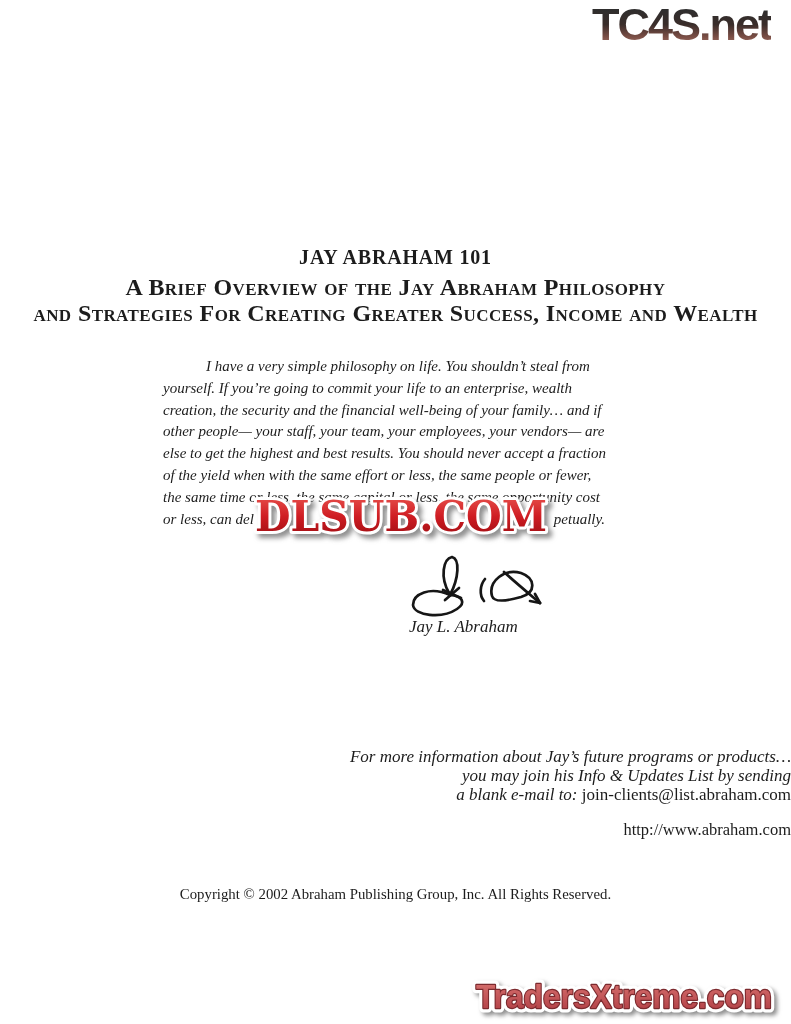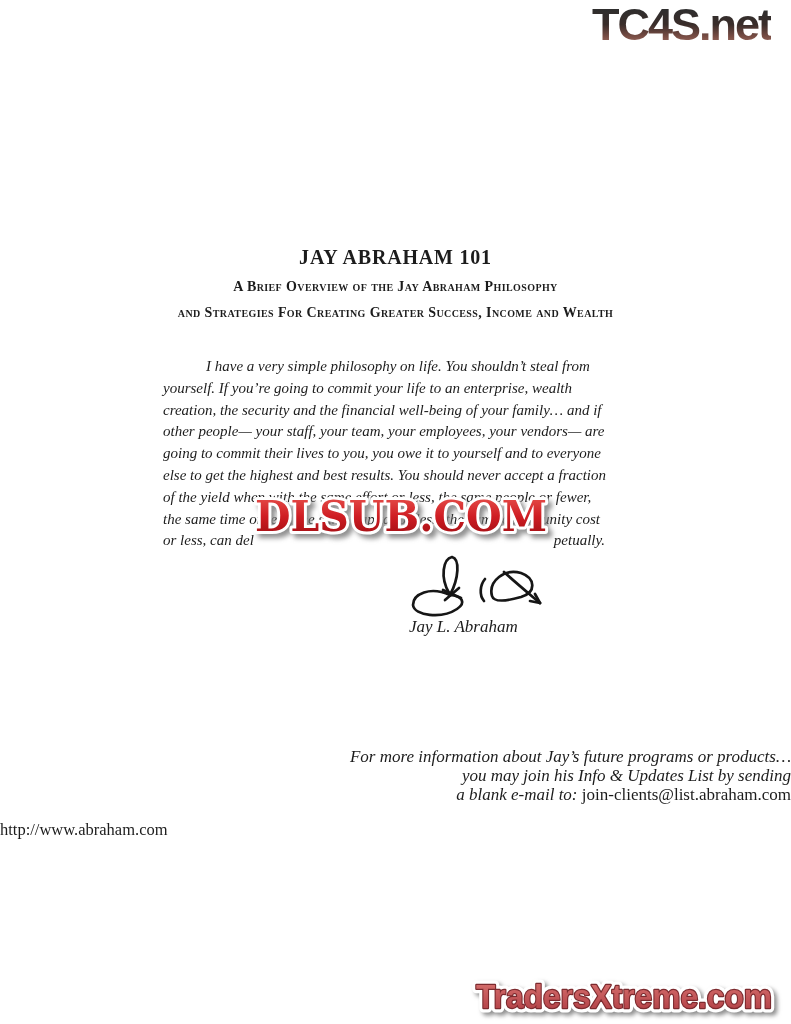--- a/index.html
+++ b/index.html
@@ -14,21 +14,21 @@
     position:absolute; top:2px; right:20px; line-height:1;
     font-family:"Liberation Sans", sans-serif; font-weight:bold;
     font-size:45px; letter-spacing:-2px;
     background:linear-gradient(180deg,#2e2e2e 14%,#3a2d2a 50%,#7c4f46 78%,#a87a6e 100%);
     -webkit-background-clip:text; background-clip:text; color:transparent;
   }
 
   
   .title-block { position:absolute; top:200px; left:0; width:100%; text-align:center;margin-top:46px; }
   .doc-title { font-size:20px; font-weight:bold; letter-spacing:0.8px; margin-bottom:5px; }
-  .doc-subtitle { font-size:14px; font-weight:bold; font-variant:small-caps; letter-spacing:0.4px; line-height:26px; }
+  .doc-subtitle { font-size:24px; font-weight:bold; font-variant:small-caps; letter-spacing:0.4px; line-height:26px; }
 
   
   .quote-block {
     position:absolute; top:356px; left:163px; z-index:1;
     font-style:italic; font-size:15px; line-height:21.8px; white-space:nowrap;
   }
   .qline-first { padding-left:43px; }
   .wm-gap { display:inline-block; width:300px; }
 
   
@@ -44,21 +44,21 @@
     font-style:italic; font-size:17px;
   }
 
   
   .info-block {
     position:absolute; top:748px; left:0; width:100%; text-align:right;
     font-size:17px; font-style:italic; line-height:18.8px;
   }
   .email-plain { font-style:normal; }
 
-  .url-line { position:absolute; top:820px; left:0; width:100%; text-align:left; font-size:16.5px; }
+  .url-line { position:absolute; top:820px; left:0; width:100%; text-align:right; font-size:16.5px; }
   .copyright-line { position:absolute; top:886px; left:0; width:100%; text-align:center; font-size:14.8px; }
 
   
   .footer-logo {
     position:absolute; top:974px; right:10px;
     filter:drop-shadow(3px 3px 2px rgba(115,115,115,0.8));
   }
 </style>
 </head>
 <body>
@@ -71,21 +71,20 @@
     <div class="doc-title">JAY ABRAHAM 101</div>
     <div class="doc-subtitle">A Brief Overview of the Jay Abraham Philosophy</div>
     <div class="doc-subtitle">and Strategies For Creating Greater Success, Income and Wealth</div>
   </div>
 
   <div class="quote-block">
     <div class="qline qline-first">I have a very simple philosophy on life. You shouldn’t steal from</div>
     <div class="qline">yourself. If you’re going to commit your life to an enterprise, wealth</div>
     <div class="qline">creation, the security and the financial well-being of your family… and if</div>
     <div class="qline">other people— your staff, your team, your employees, your vendors— are</div>
-    <div class="qline">going to commit their lives to you, you owe it to yourself and to everyone</div>
     <div class="qline">else to get the highest and best results. You should never accept a fraction</div>
     <div class="qline">of the yield when with the same effort or less, the same people or fewer,</div>
     <div class="qline">the same time or less, the same capital or less, the same opportunity cost</div>
     <div class="qline">
       <span>or less, can del</span><span class="wm-gap"></span><span>petually.</span>
     </div>
   </div>
 
   <div class="watermark">
     <svg width="310" height="60" viewBox="0 0 310 60">
@@ -121,20 +120,21 @@
   <div class="info-block">
     <div>For more information about Jay’s future programs or products…</div>
     <div>you may join his Info &amp; Updates List by sending</div>
     <div>
       <span>a blank e-mail to: </span><span class="email-plain">join-clients@list.abraham.com</span>
     </div>
   </div>
 
   <div class="url-line">http://www.abraham.com</div>
 
+  <div class="copyright-line">Copyright © 2002 Abraham Publishing Group, Inc.  All Rights Reserved.</div>
 
   <div class="footer-logo">
     <svg width="314" height="46" viewBox="0 0 314 46">
       <defs>
         <linearGradient id="ftGrad" x1="0" y1="0" x2="0" y2="1">
           <stop offset="0.1" stop-color="#d7716f"></stop>
           <stop offset="0.9" stop-color="#b24046"></stop>
         </linearGradient>
       </defs>
       <text x="157" y="34" text-anchor="middle" font-family="Liberation Sans, sans-serif" font-weight="bold" font-size="34" textLength="296" lengthAdjust="spacingAndGlyphs" fill="none" stroke-width="9" stroke-linejoin="round" stroke="#ffffff">TradersXtreme.com</text>

